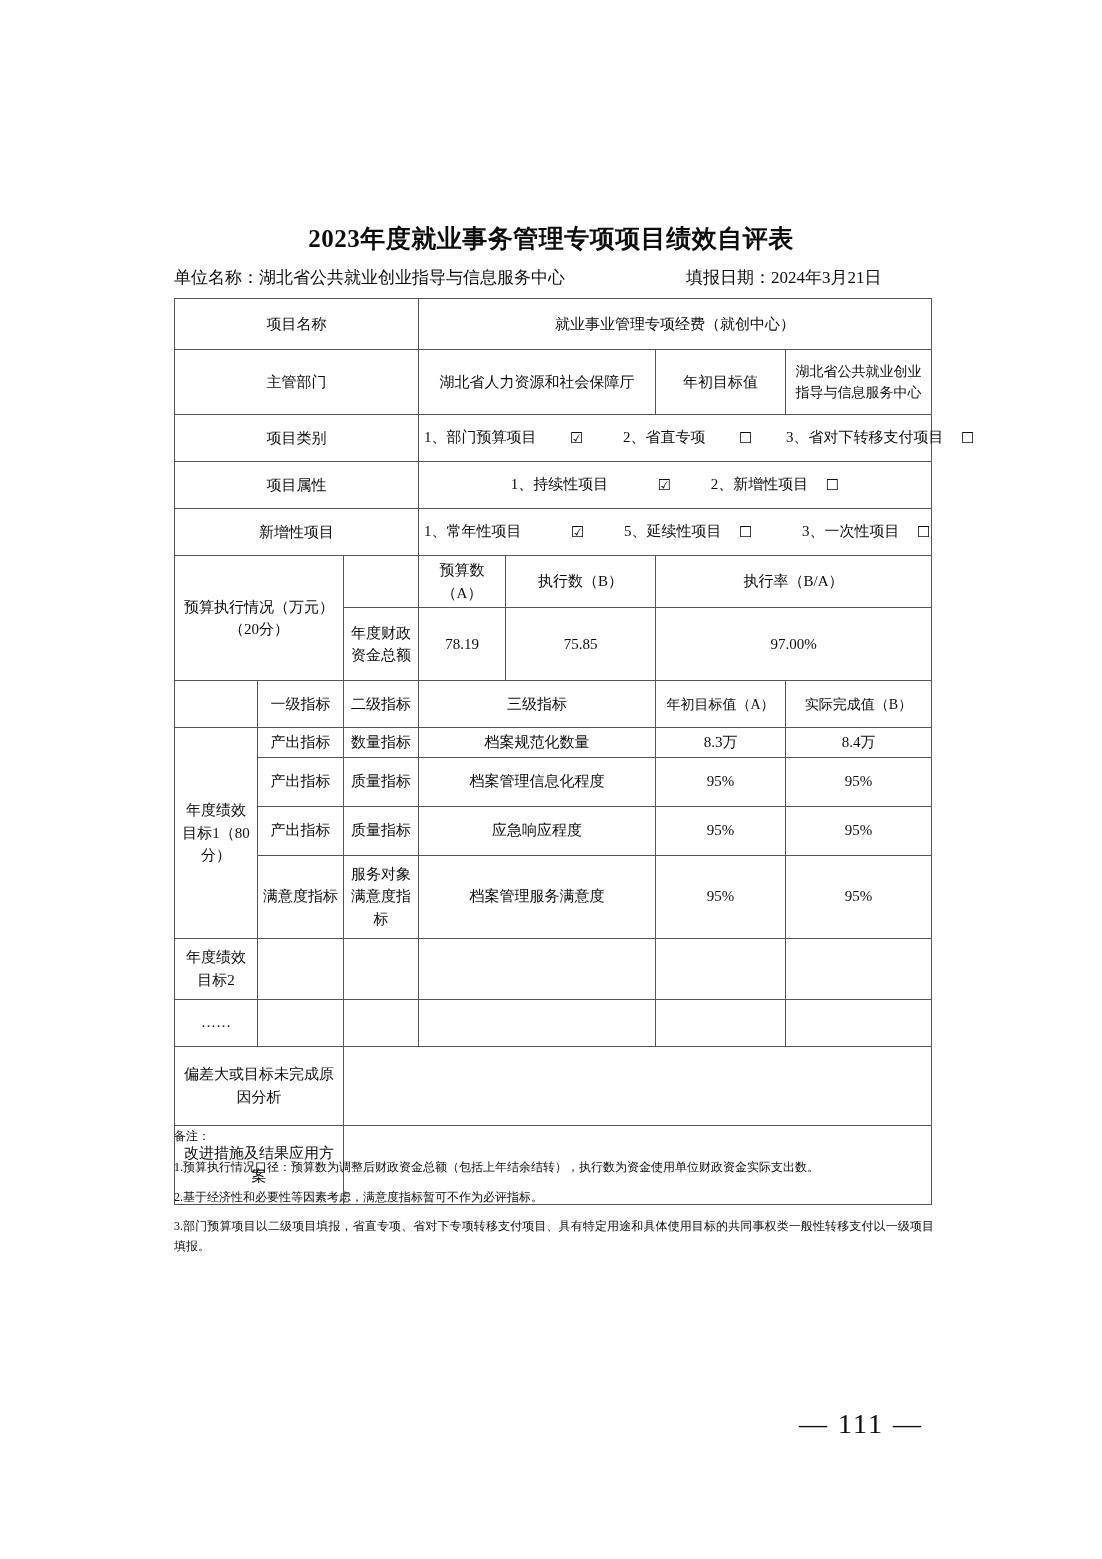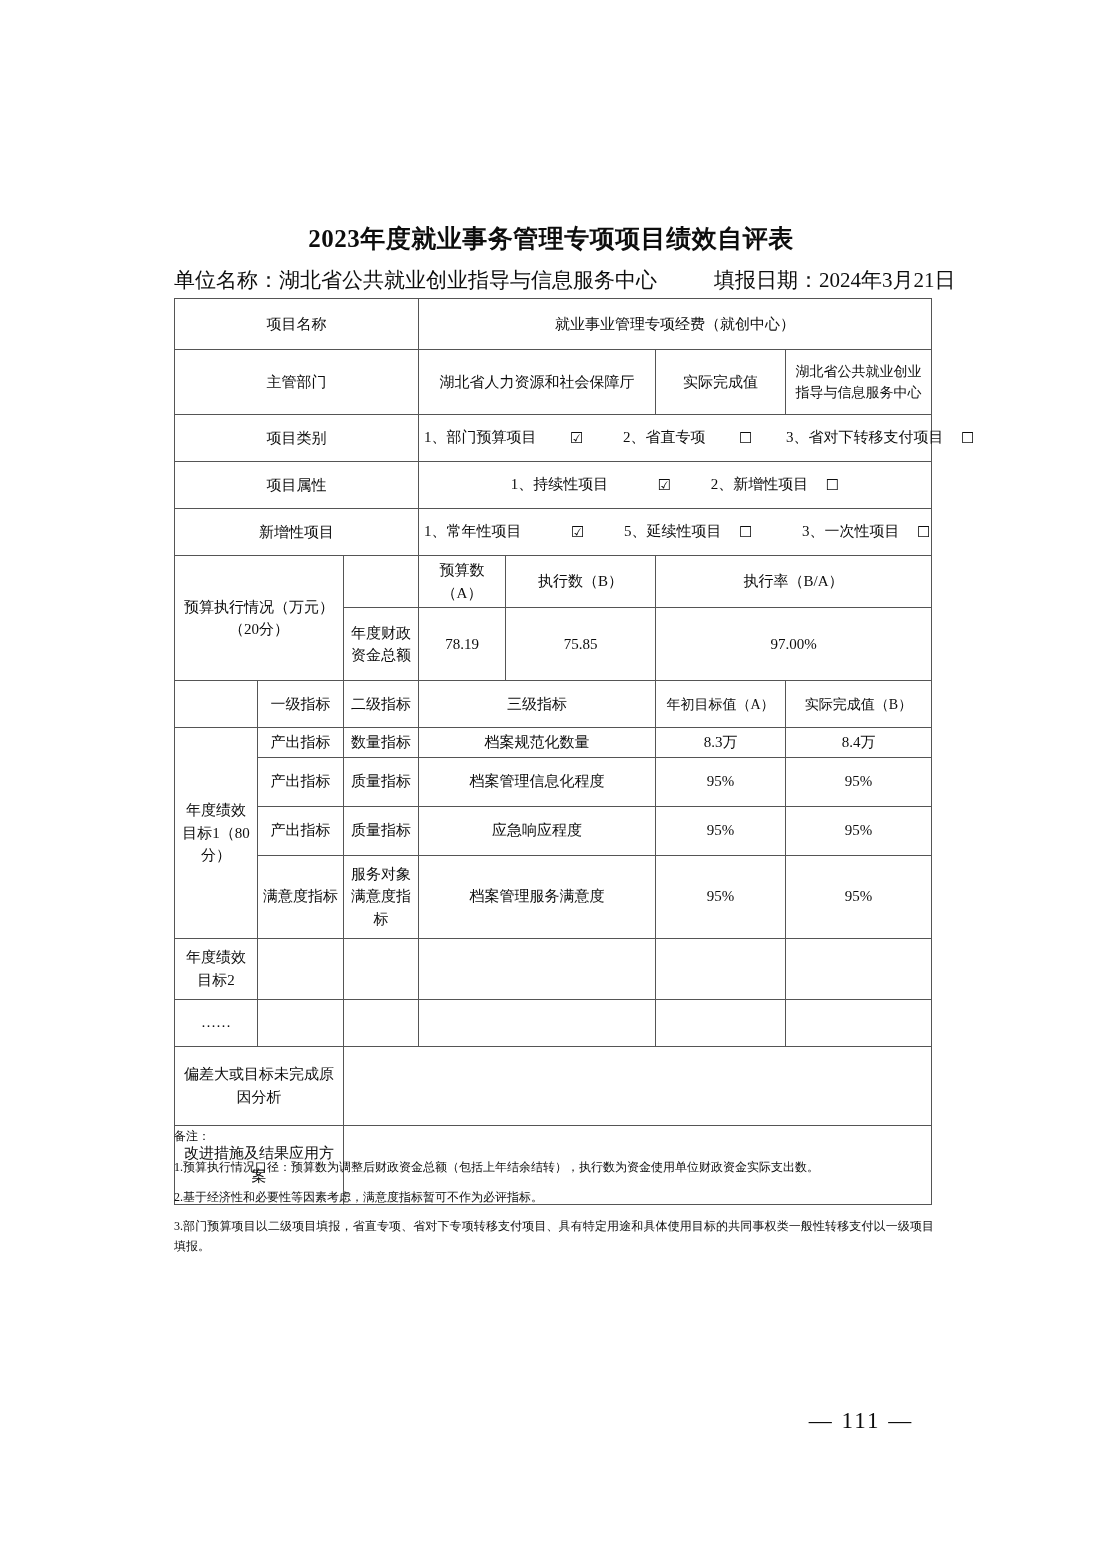--- a/index.html
+++ b/index.html
@@ -32,30 +32,30 @@
     font-weight: bold;
     letter-spacing: 0.5px;
   }
 
   
   .header-line {
     position: absolute;
     left: 174px; top: 266px;
     width: 756px;
     height: 26px;
-    font-size: 21px;
+    font-size: 17px;
   }
   .header-line .unit {
     position: absolute;
     left: 0; top: 0;
     white-space: nowrap;
   }
   .header-line .date {
     position: absolute;
-    left: 540px; top: 0;
+    left: 512px; top: 0;
     white-space: nowrap;
   }
 
   
   table.main {
     position: absolute;
     left: 174px;
     top: 298px;
     width: 757px;
     border-collapse: collapse;
@@ -110,21 +110,21 @@
   }
   .notes p.n-label { margin-bottom: 12px; }
 
   
   .page-number {
     position: absolute;
     left: 0;
     top: 1408px;
     width: 1102px;
     text-align: center;
-    font-size: 23px;
+    font-size: 28px;
     letter-spacing: 2px;
   }
   .page-number .pn-inner {
     position: relative;
     left: 310px;
     display: inline-block;
   }
 </style>
 </head>
 <body>
@@ -151,21 +151,21 @@
 
     <tbody>
         <tr>
       <td colspan="3" style="height:44px">项目名称</td>
       <td colspan="4">就业事业管理专项经费（就创中心）</td>
     </tr>
 
     <tr>
       <td colspan="3" style="height:58px">主管部门</td>
       <td colspan="2">湖北省人力资源和社会保障厅</td>
-      <td>实际完成值</td>
+      <td>年初目标值</td>
       <td class="small">湖北省公共就业创业指导与信息服务中心</td>
     </tr>
 
     <tr>
       <td colspan="3" style="height:40px">项目类别</td>
       <td colspan="4" class="tleft">
         <span class="optrow">
           <span>1、部门预算项目</span>
           <span class="gap-s"></span>
           <span class="cbx">☑</span>

